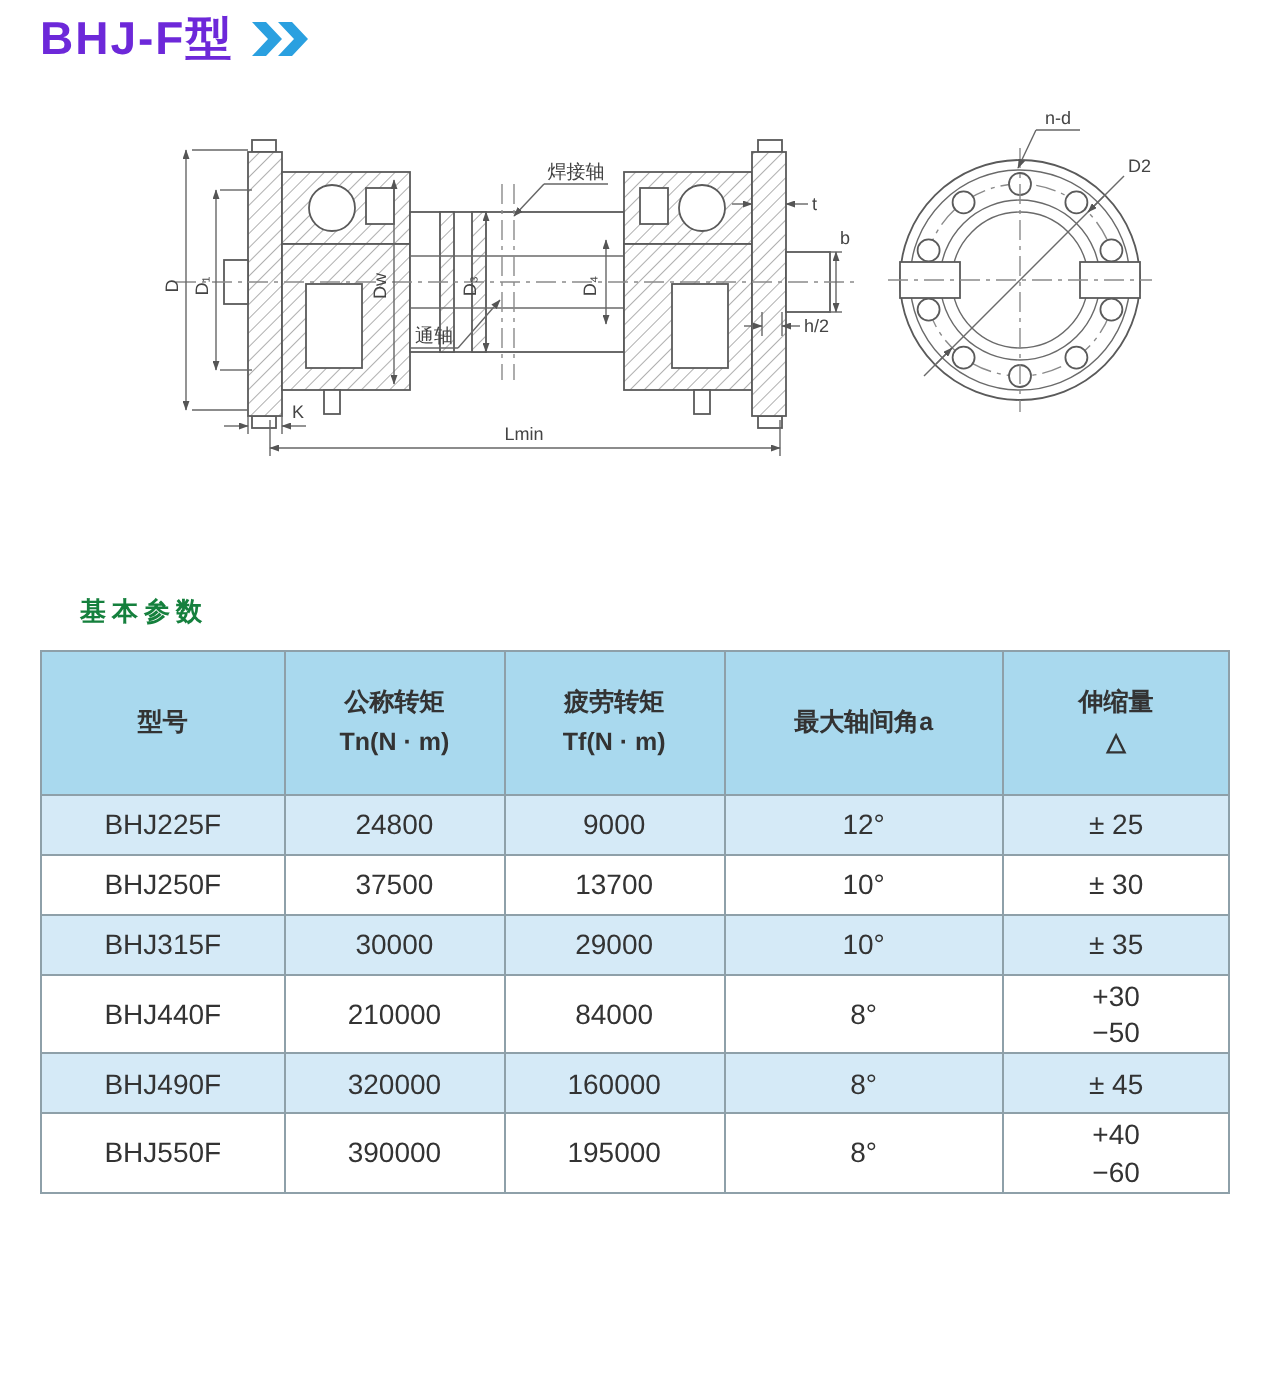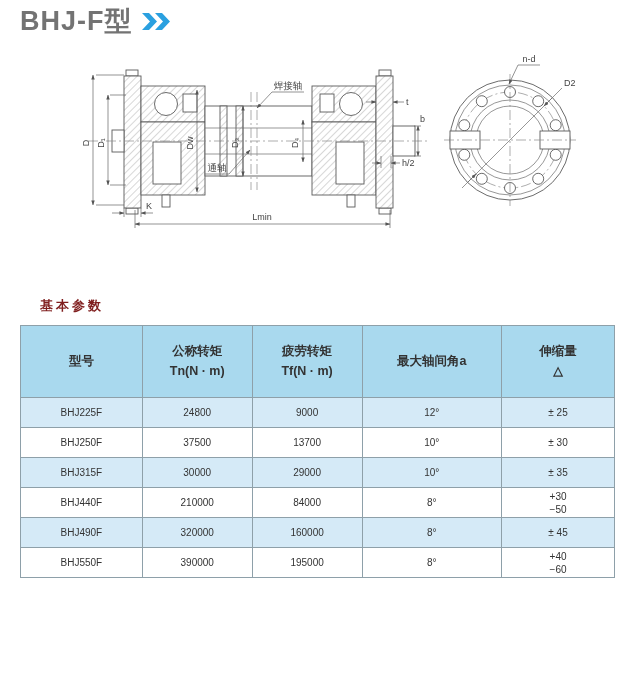--- a/index.html
+++ b/index.html
@@ -1,32 +1,32 @@
 <!DOCTYPE html>
 <html><head>
 <meta charset="utf-8">
 <style>
   html,body{margin:0;padding:0;}
   body{
     width:632px;height:687px;position:relative;overflow:hidden;
     background:#ffffff;font-family:"Liberation Sans",sans-serif;
   }
   .title-row{position:absolute;top:8px;left:20px;display:flex;align-items:center;gap:9px;}
-  .page-title{color:#737373;font-size:27px;font-weight:bold;letter-spacing:1px;line-height:1;}
+  .page-title{color:#6d28d9;font-size:23px;font-weight:bold;letter-spacing:1px;line-height:1;}
   .chevron-svg{display:block;}
   .drawing-area{position:absolute;top:50px;left:0;}
-  .params-heading{position:absolute;top:297px;left:40px;font-size:13px;font-weight:bold;color:#7f1d1d;letter-spacing:3px;}
+  .params-heading{position:absolute;top:297px;left:40px;font-size:13px;font-weight:bold;color:#15803d;letter-spacing:3px;}
   .table-wrap{position:absolute;top:325px;left:20px;width:595px;}
   table{width:100%;border-collapse:collapse;table-layout:fixed;}
   th,td{border:1px solid #8ea0a9;text-align:center;color:#333;}
   thead th{
     background:#a9d9ee;height:69px;font-size:12.5px;font-weight:bold;
     white-space:pre-line;line-height:1.55;
   }
-  tbody td{height:27px;font-size:10px;white-space:pre-line;line-height:1.3;padding:1px 0;}
+  tbody td{height:27px;font-size:14px;white-space:pre-line;line-height:1.3;padding:1px 0;}
   tbody tr.alt td{background:#d5eaf7;}
   
   .ln{stroke:#5a5a5a;stroke-width:0.9;fill:none;}
   .thin{stroke:#6a6a6a;stroke-width:0.7;fill:none;}
   .cl{stroke:#8a8a8a;stroke-width:0.7;fill:none;stroke-dasharray:10 3 2 3;}
   .dim{stroke:#666;stroke-width:0.7;fill:none;}
   .lbl{font-family:"Liberation Sans",sans-serif;font-size:9px;fill:#444;}
   .lblzh{font-family:"Liberation Sans",sans-serif;font-size:9.5px;fill:#444;}
   .hatched{fill:url(#hatch);stroke:#5a5a5a;stroke-width:0.9;}
   .solidw{fill:#ffffff;stroke:#5a5a5a;stroke-width:0.9;}

